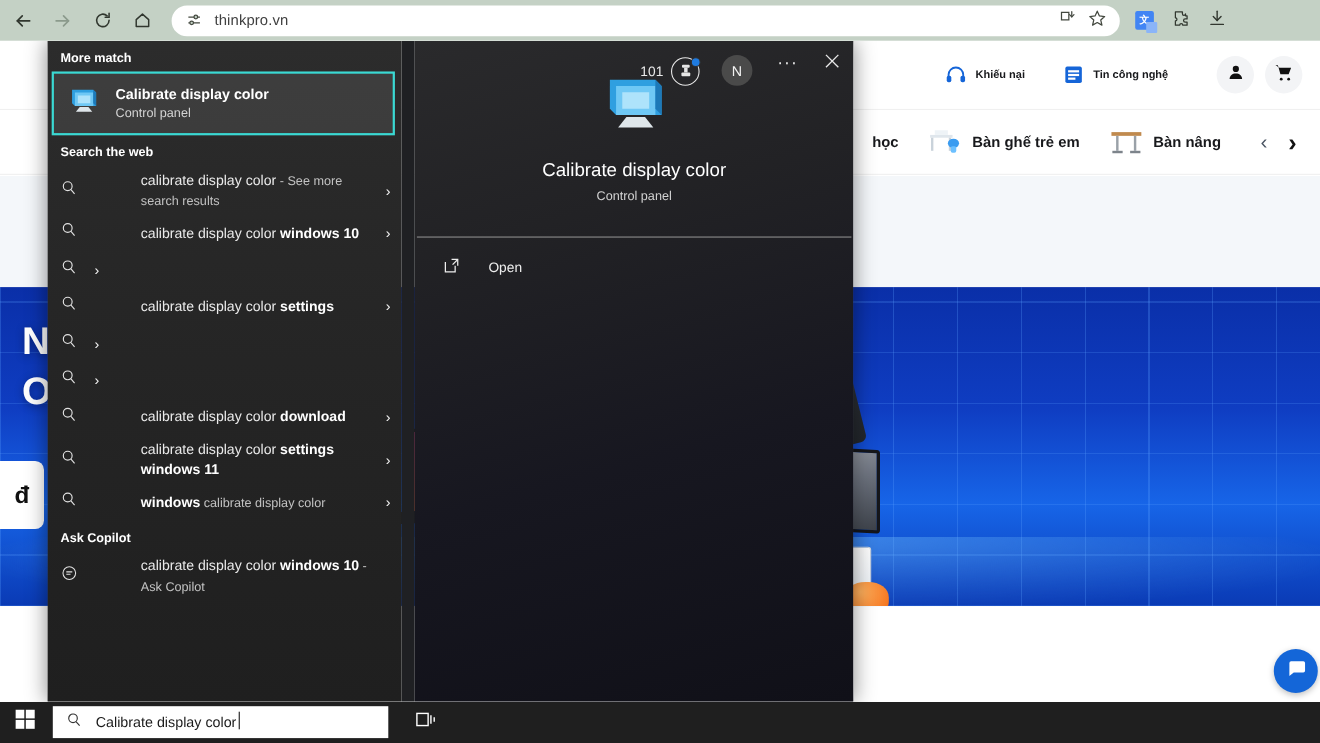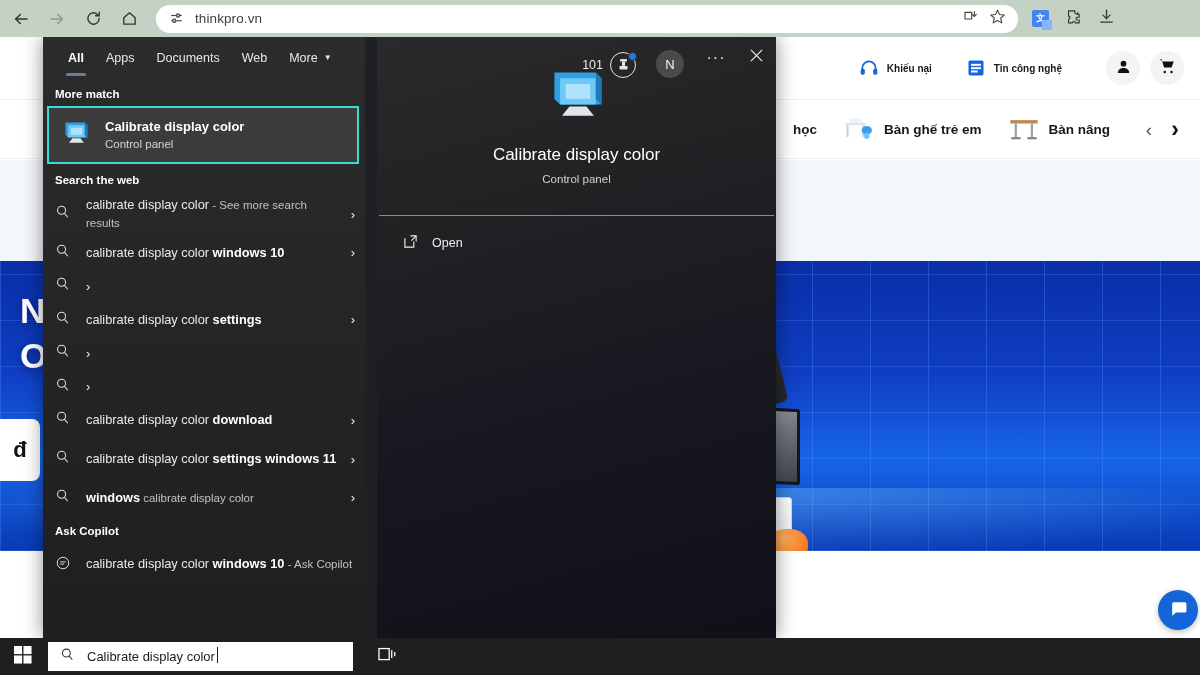--- a/index.html
+++ b/index.html
@@ -285,40 +285,40 @@
   }
   .bm-text .t1 { color: #fff; font-size: 13px; font-weight: bold; line-height: 1.35; }
   .bm-text .t2 { color: #d4d4d4; font-size: 11.5px; line-height: 1.4; }
 
   .result {
     display: flex; align-items: center; min-height: 33.5px;
     padding: 2px 10px 2px 12px; gap: 14px; position: relative;
   }
   .result .mag { width: 17px; flex: 0 0 auto; color: #e2e2e2; }
   .result .rtext {
-    color: #eaeaea; font-size: 12.8px; line-height: 1.42; flex: 1;
+    color: #eaeaea; font-size: 12.8px; line-height: 1.42; flex: 1; margin-left: 42px;
   }
   .result .rtext b { font-weight: bold; color: #ffffff; }
   .result .rtext .dim { color: #c2c2c2; font-size: 11.5px; }
   .result .chev { color: #f2f2f2; font-size: 13px; flex: 0 0 auto; }
   .result.tall { min-height: 44px; }
 
   
   .preview-top {
     height: 178px; display: flex; flex-direction: column;
     align-items: center; justify-content: flex-start; padding-top: 28px;
   }
   .mon-icon { width: 64px; height: 62px; }
   .pv-title { color: #ffffff; font-size: 17px; margin-top: 18px; }
   .pv-sub { color: #d2d2d2; font-size: 11.5px; margin-top: 8px; }
   .pv-divider {
     height: 1px; background: #8b8b8b; margin: 0 2px;
   }
   .pv-action {
-    display: flex; align-items: center; gap: 14px;
+    display: flex; align-items: center; gap: 26px;
     padding: 18px 0 0 26px; color: #eeeeee; font-size: 12.5px;
   }
 
   
   .taskbar {
     position: absolute; left: 0; top: 638px; width: 1200px; height: 37px;
     background: #1f1f1f; display: flex; align-items: center;
   }
   .start-btn {
     width: 45px; height: 37px; display: flex; align-items: center;
@@ -459,38 +459,20 @@
           <path d="M4 4h16a2 2 0 012 2v9a2 2 0 01-2 2H9l-5 4V6a2 2 0 012-2z"></path>
         </svg>
       </span>
     </div>
   </div>
 
   <div class="search-flyout">
 
     <div class="left-pane">
 
-      <div class="tabs">
-        <div class="tab active">
-          <span>All</span>
-        </div>
-        <div class="tab">
-          <span>Apps</span>
-        </div>
-        <div class="tab">
-          <span>Documents</span>
-        </div>
-        <div class="tab">
-          <span>Web</span>
-        </div>
-        <div class="tab">
-          <span>More</span>
-          <span class="caret">▼</span>
-        </div>
-      </div>
 
       <div class="group-label">More match</div>
 
       <div class="best-match">
         <span>
           <svg width="30" height="28" viewBox="0 0 34 32">
             <path d="M5 4h22l3 3v14H8L5 18z" fill="#2f9fe0"></path>
             <path d="M8 7h19v14H8z" fill="#6fc8f5"></path>
             <path d="M11 10h13v8H11z" fill="#aee3fb"></path>
             <path d="M27 4l3 3v14l-3-3z" fill="#1d79b8"></path>

